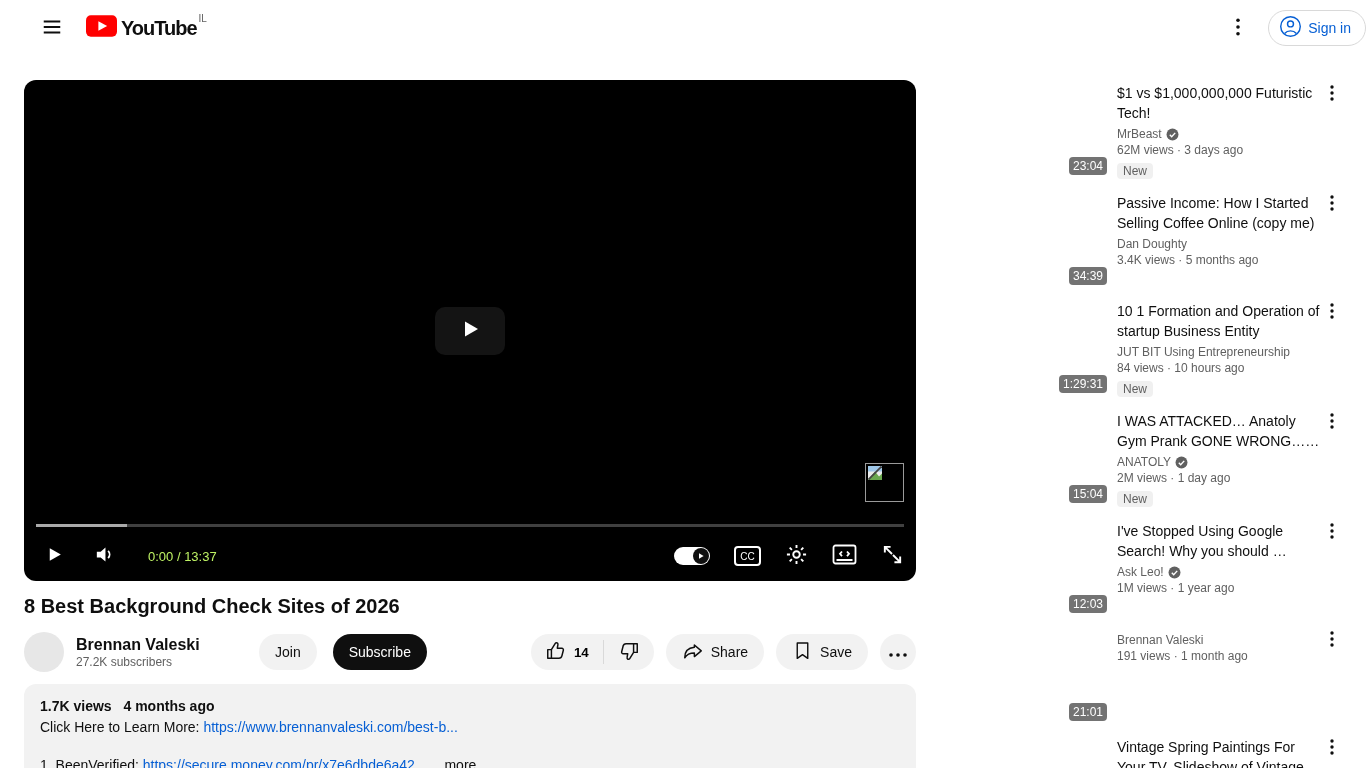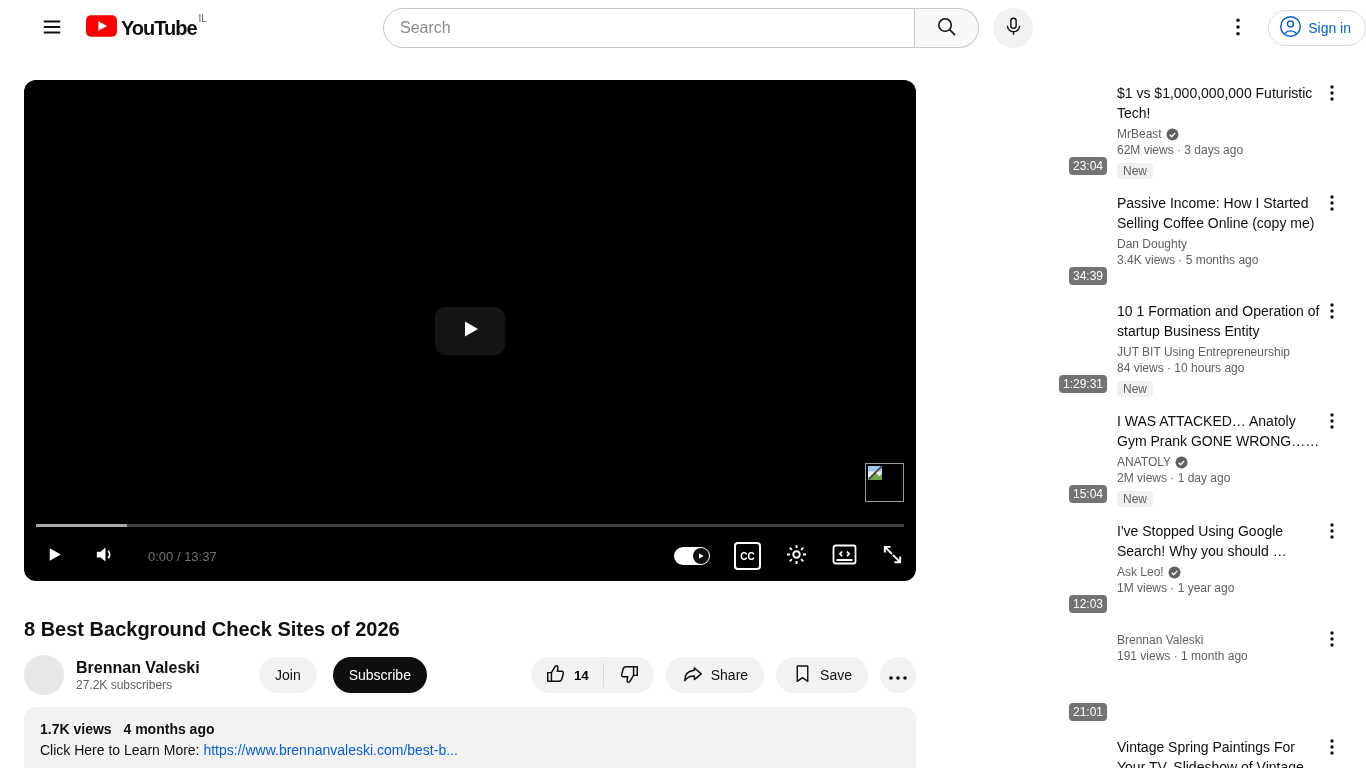--- a/index.html
+++ b/index.html
@@ -43,30 +43,30 @@
               display:flex; align-items:center; justify-content:center; }
   .preview-thumb { position:absolute; right:12px; bottom:79px; width:39px; height:39px;
                    border:1px solid #9a9a9a; background:#000; }
   .preview-thumb svg { position:absolute; top:2px; left:2px; }
   .progress { position:absolute; left:12px; right:12px; bottom:54px; height:3px;
               background:rgba(255,255,255,0.25); }
   .progress-loaded { height:100%; background:rgba(255,255,255,0.55); }
   .controls { position:absolute; left:12px; right:12px; bottom:2px; height:46px;
               display:flex; align-items:center; }
   .ctrl { width:36px; height:36px; display:flex; align-items:center; justify-content:center; }
-  .time { color:#737373; font-size:13px; margin-left:26px; white-space:nowrap; }
+  .time { color:#bef264; font-size:13px; margin-left:26px; white-space:nowrap; }
   .controls-right { margin-left:auto; display:flex; align-items:center; gap:24px; }
   .toggle { width:36px; height:18px; background:#fff; border-radius:9px; position:relative; }
   .toggle-knob { position:absolute; right:1px; top:1px; width:16px; height:16px;
                  border-radius:50%; background:#0f0f0f; display:flex; align-items:center;
                  justify-content:center; }
-  .cc-box { width:27px; height:28px; border:2px solid #fff; border-radius:4px; color:#fff;
-            font-size:10px; font-weight:700; display:flex; align-items:center; justify-content:center; }
-
-  .video-title { margin-top:34px; font-size:20px; font-weight:700; line-height:28px; }
+  .cc-box { width:27px; height:20px; border:2px solid #fff; border-radius:4px; color:#fff;
+            font-size:10px; font-weight:400; display:flex; align-items:center; justify-content:center; }
+
+  .video-title { margin-top:11px; font-size:20px; font-weight:700; line-height:28px; }
 
   .channel-row { margin-top:12px; display:flex; align-items:center; }
   .avatar { width:40px; height:40px; border-radius:50%; background:#e7e7e7; flex:none; }
   .channel-info { margin-left:12px; min-width:155px; }
   .channel-name { font-size:16px; font-weight:600; }
   .channel-subs { font-size:12px; color:#606060; margin-top:1px; }
   .pill { height:36px; border-radius:18px; display:flex; align-items:center;
           font-size:14px; font-weight:500; background:#f2f2f2; color:#0f0f0f; }
   .join-btn { padding:0 16px; margin-left:28px; }
   .subscribe-btn { padding:0 16px; margin-left:16px; background:#0f0f0f; color:#fff; }
@@ -121,41 +121,20 @@
         <svg width="31" height="22" viewBox="0 0 32 22">
             <rect width="32" height="22" rx="5" fill="#FF0000"></rect>
             <path d="M12.8 6.2l9 4.8-9 4.8z" fill="#fff"></path>
           </svg>
       </span>
       <span class="logo-text">YouTube</span>
     </div>
     <span class="country">IL</span>
   </div>
 
-  <div class="search-wrap">
-    <div class="search-box">
-      <input type="text" placeholder="Search" style="">
-    </div>
-    <button class="search-btn">
-      <span>
-        <svg width="23" height="23" viewBox="0 0 24 24" fill="none" stroke="#0f0f0f" stroke-width="1.6">
-            <circle cx="10.5" cy="10.5" r="6.5"></circle>
-            <path d="M15.3 15.3L21 21"></path>
-          </svg>
-      </span>
-    </button>
-    <button class="mic-btn">
-      <span>
-        <svg width="21" height="21" viewBox="0 0 24 24" fill="none" stroke="#0f0f0f" stroke-width="1.6">
-            <rect x="9" y="2.5" width="6" height="11.5" rx="3"></rect>
-            <path d="M5 11a7 7 0 0 0 14 0M12 18v3.5"></path>
-          </svg>
-      </span>
-    </button>
-  </div>
 
   <div class="header-right">
     <button class="icon-btn">
       <span>
         <svg width="4" height="18" viewBox="0 0 4 18" fill="#0f0f0f">
             <circle cx="2" cy="2.2" r="1.8"></circle>
             <circle cx="2" cy="9" r="1.8"></circle>
             <circle cx="2" cy="15.8" r="1.8"></circle>
           </svg>
       </span>

